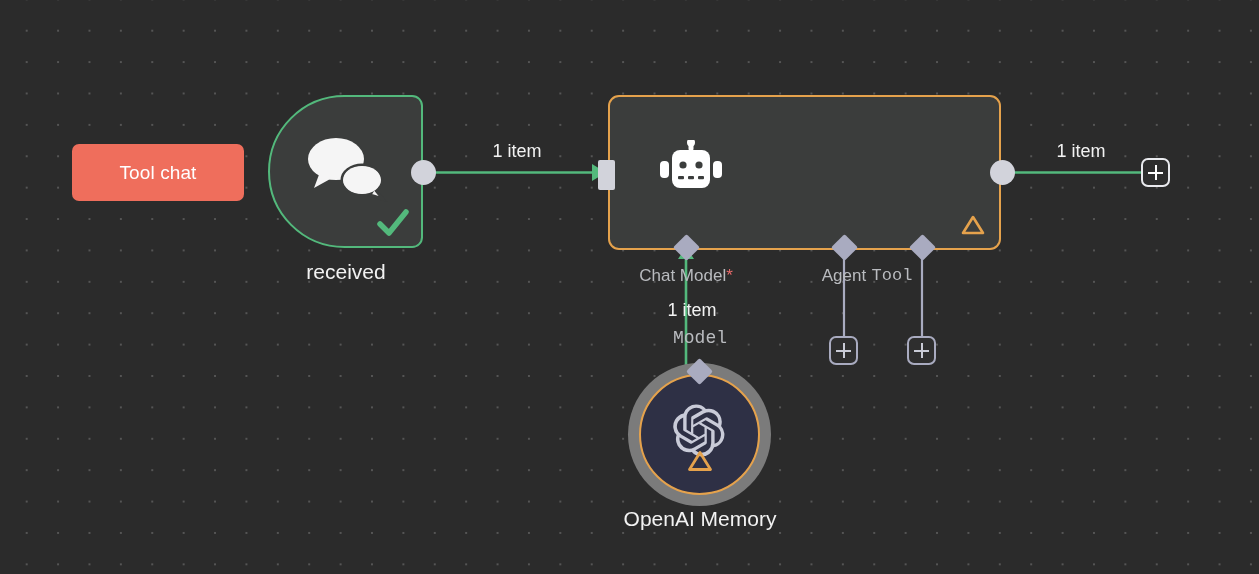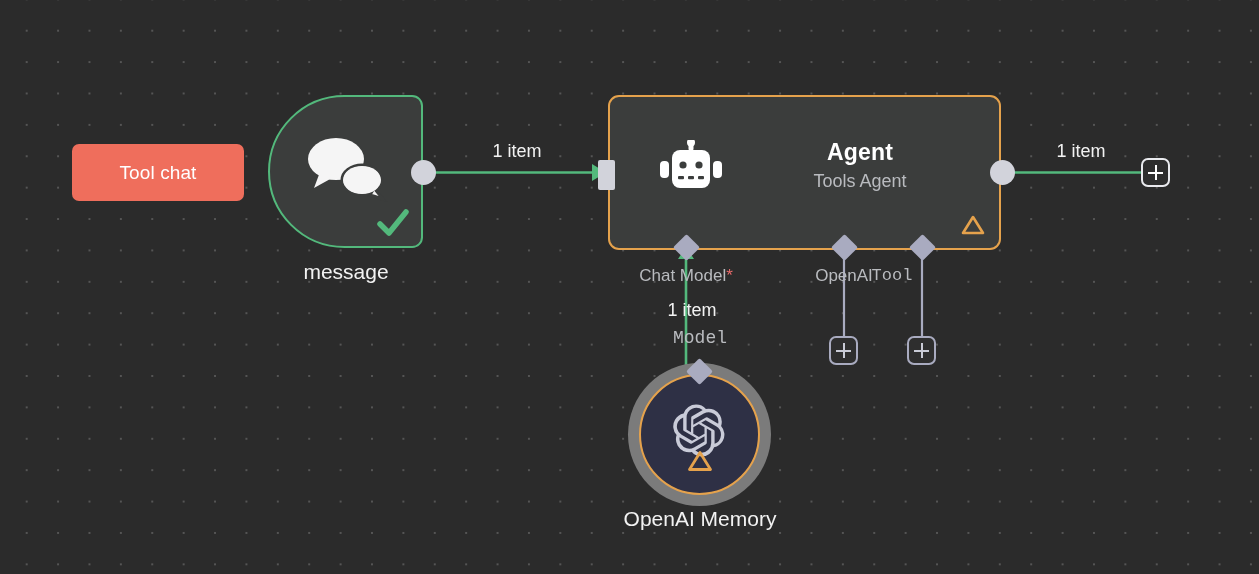--- a/index.html
+++ b/index.html
@@ -166,61 +166,57 @@
     </svg>
   </span>
   <span id="trigger-check">
     <svg viewBox="0 0 34 34" width="34" height="34">
       <polyline points="4,18 13,27 30,6" fill="none" stroke="#53b97c" stroke-width="5.5" stroke-linecap="round" stroke-linejoin="round"></polyline>
     </svg>
   </span>
 </div>
 <div id="trigger-out"></div>
 <div id="trigger-label">
-  <div>message</div>
+  <div>received</div>
 </div>
 <div class="itemlabel" style="left:517px; top:141px;">1 item</div>
 
 <div id="agent-node">
   <span id="agent-icon">
     <svg viewBox="0 0 62 56" width="62" height="56">
       <rect x="28.5" y="0" width="5" height="11" rx="2" fill="#ffffff"></rect>
       <circle cx="31" cy="2.5" r="4" fill="#ffffff"></circle>
       <rect x="12" y="10" width="38" height="38" rx="8" fill="#ffffff"></rect>
       <rect x="0" y="21" width="9" height="17" rx="4" fill="#ffffff"></rect>
       <rect x="53" y="21" width="9" height="17" rx="4" fill="#ffffff"></rect>
       <circle cx="23" cy="25" r="3.6" fill="#3b3d3c"></circle>
       <circle cx="39" cy="25" r="3.6" fill="#3b3d3c"></circle>
       <rect x="18" y="36" width="6" height="3.2" rx="1" fill="#3b3d3c"></rect>
       <rect x="28" y="36" width="6" height="3.2" rx="1" fill="#3b3d3c"></rect>
       <rect x="38" y="36" width="6" height="3.2" rx="1" fill="#3b3d3c"></rect>
     </svg>
   </span>
-  <div id="agent-texts">
-    <div id="agent-title">Agent</div>
-    <div id="agent-sub">Tools Agent</div>
-  </div>
   <span id="agent-warn">
     <svg viewBox="0 0 24 22" width="24" height="22">
       <path d="M12 3 L22 19 L2 19 Z" fill="none" stroke="#e5a24c" stroke-width="2.6" stroke-linejoin="round"></path>
     </svg>
   </span>
 </div>
 <div id="agent-in"></div>
 <div id="agent-out"></div>
 <div class="itemlabel-right" style="left:1081px; top:141px;">1 item</div>
 <div class="plus-btn light" style="left:1141px; top:158px;"></div>
 
 <div class="diamond" style="left:677px; top:238px;"></div>
 <div class="sublabel" style="left:686px; top:266px;">
   <span>Chat Model</span><span class="req">*</span>
 </div>
 
 <div class="diamond" style="left:835px; top:238px;"></div>
-<div class="sublabel" style="left:844px; top:266px;">OpenAI</div>
+<div class="sublabel" style="left:844px; top:266px;">Agent</div>
 <div class="plus-btn" style="left:829px; top:336px;"></div>
 
 <div class="diamond" style="left:913px; top:238px;"></div>
 <div class="sublabel" style="left:892px; top:266px;font-family:Liberation Mono, monospace;">Tool</div>
 <div class="plus-btn" style="left:907px; top:336px;"></div>
 
 <div class="itemlabel" style="left:692px; top:300px;">1 item</div>
 <div class="modellabel" style="left:700px; top:328px;">Model</div>
 
 <div class="diamond" style="left:690px; top:362px; z-index:5;"></div>

